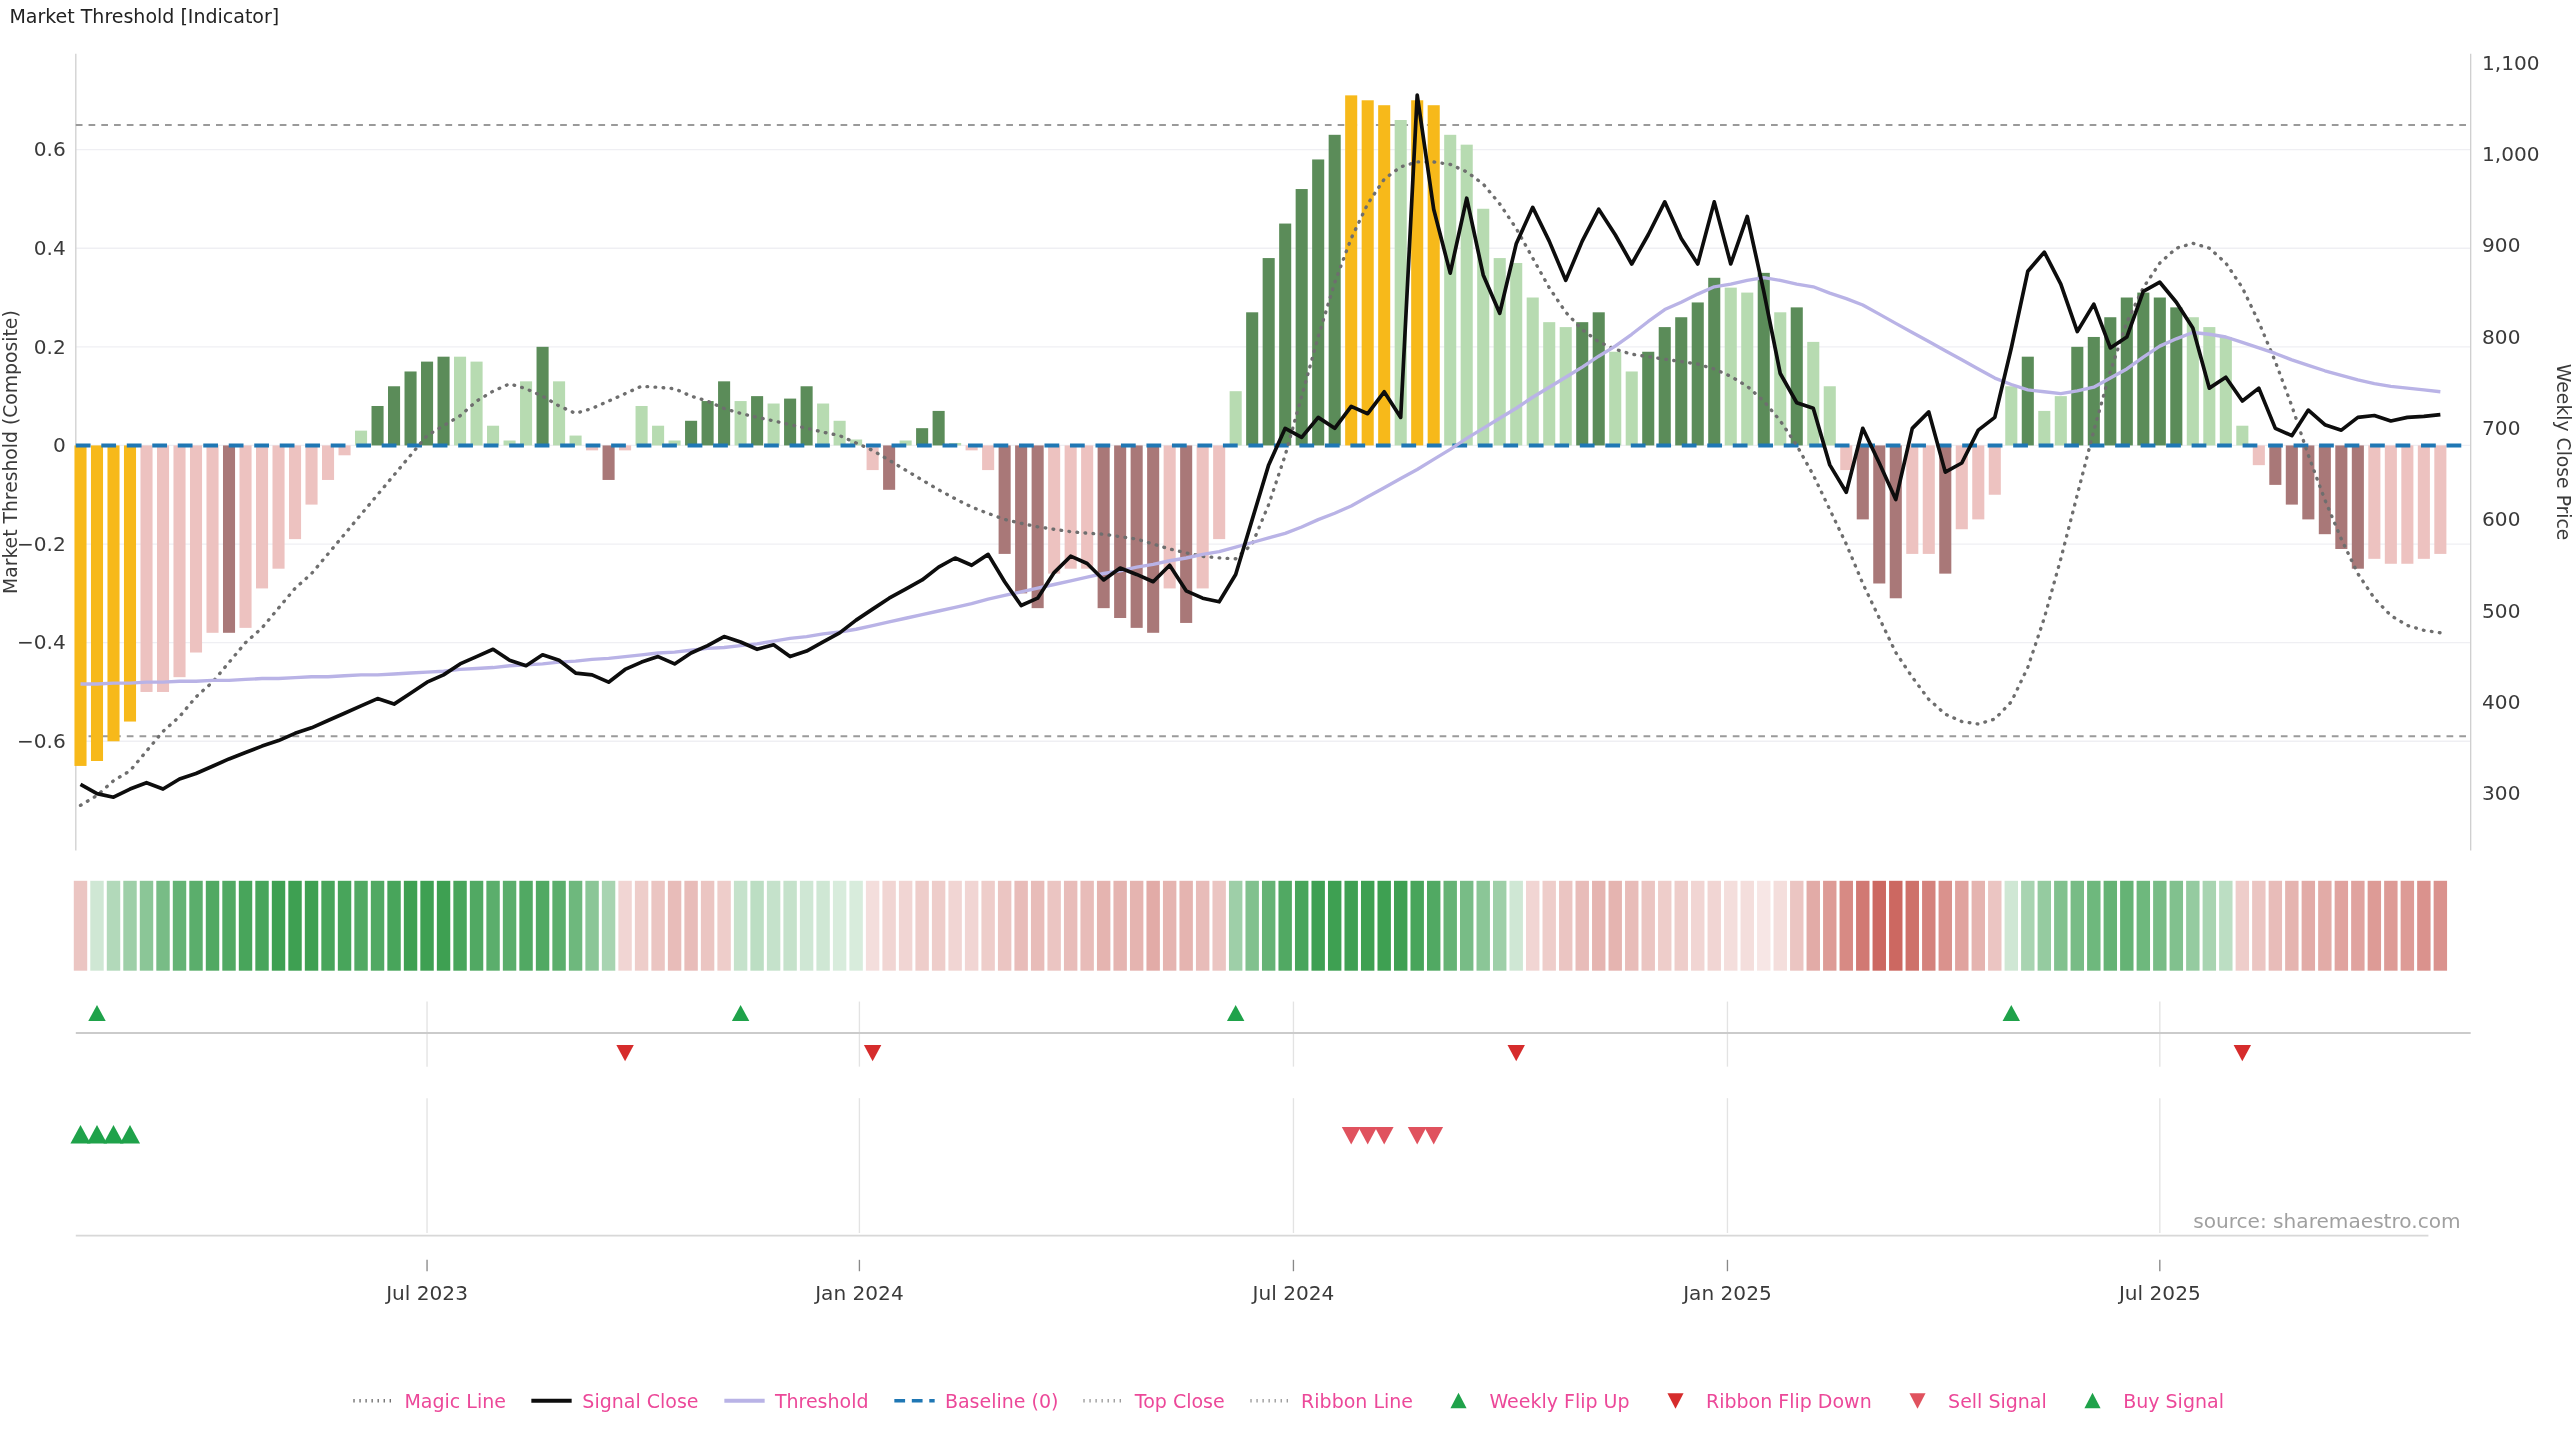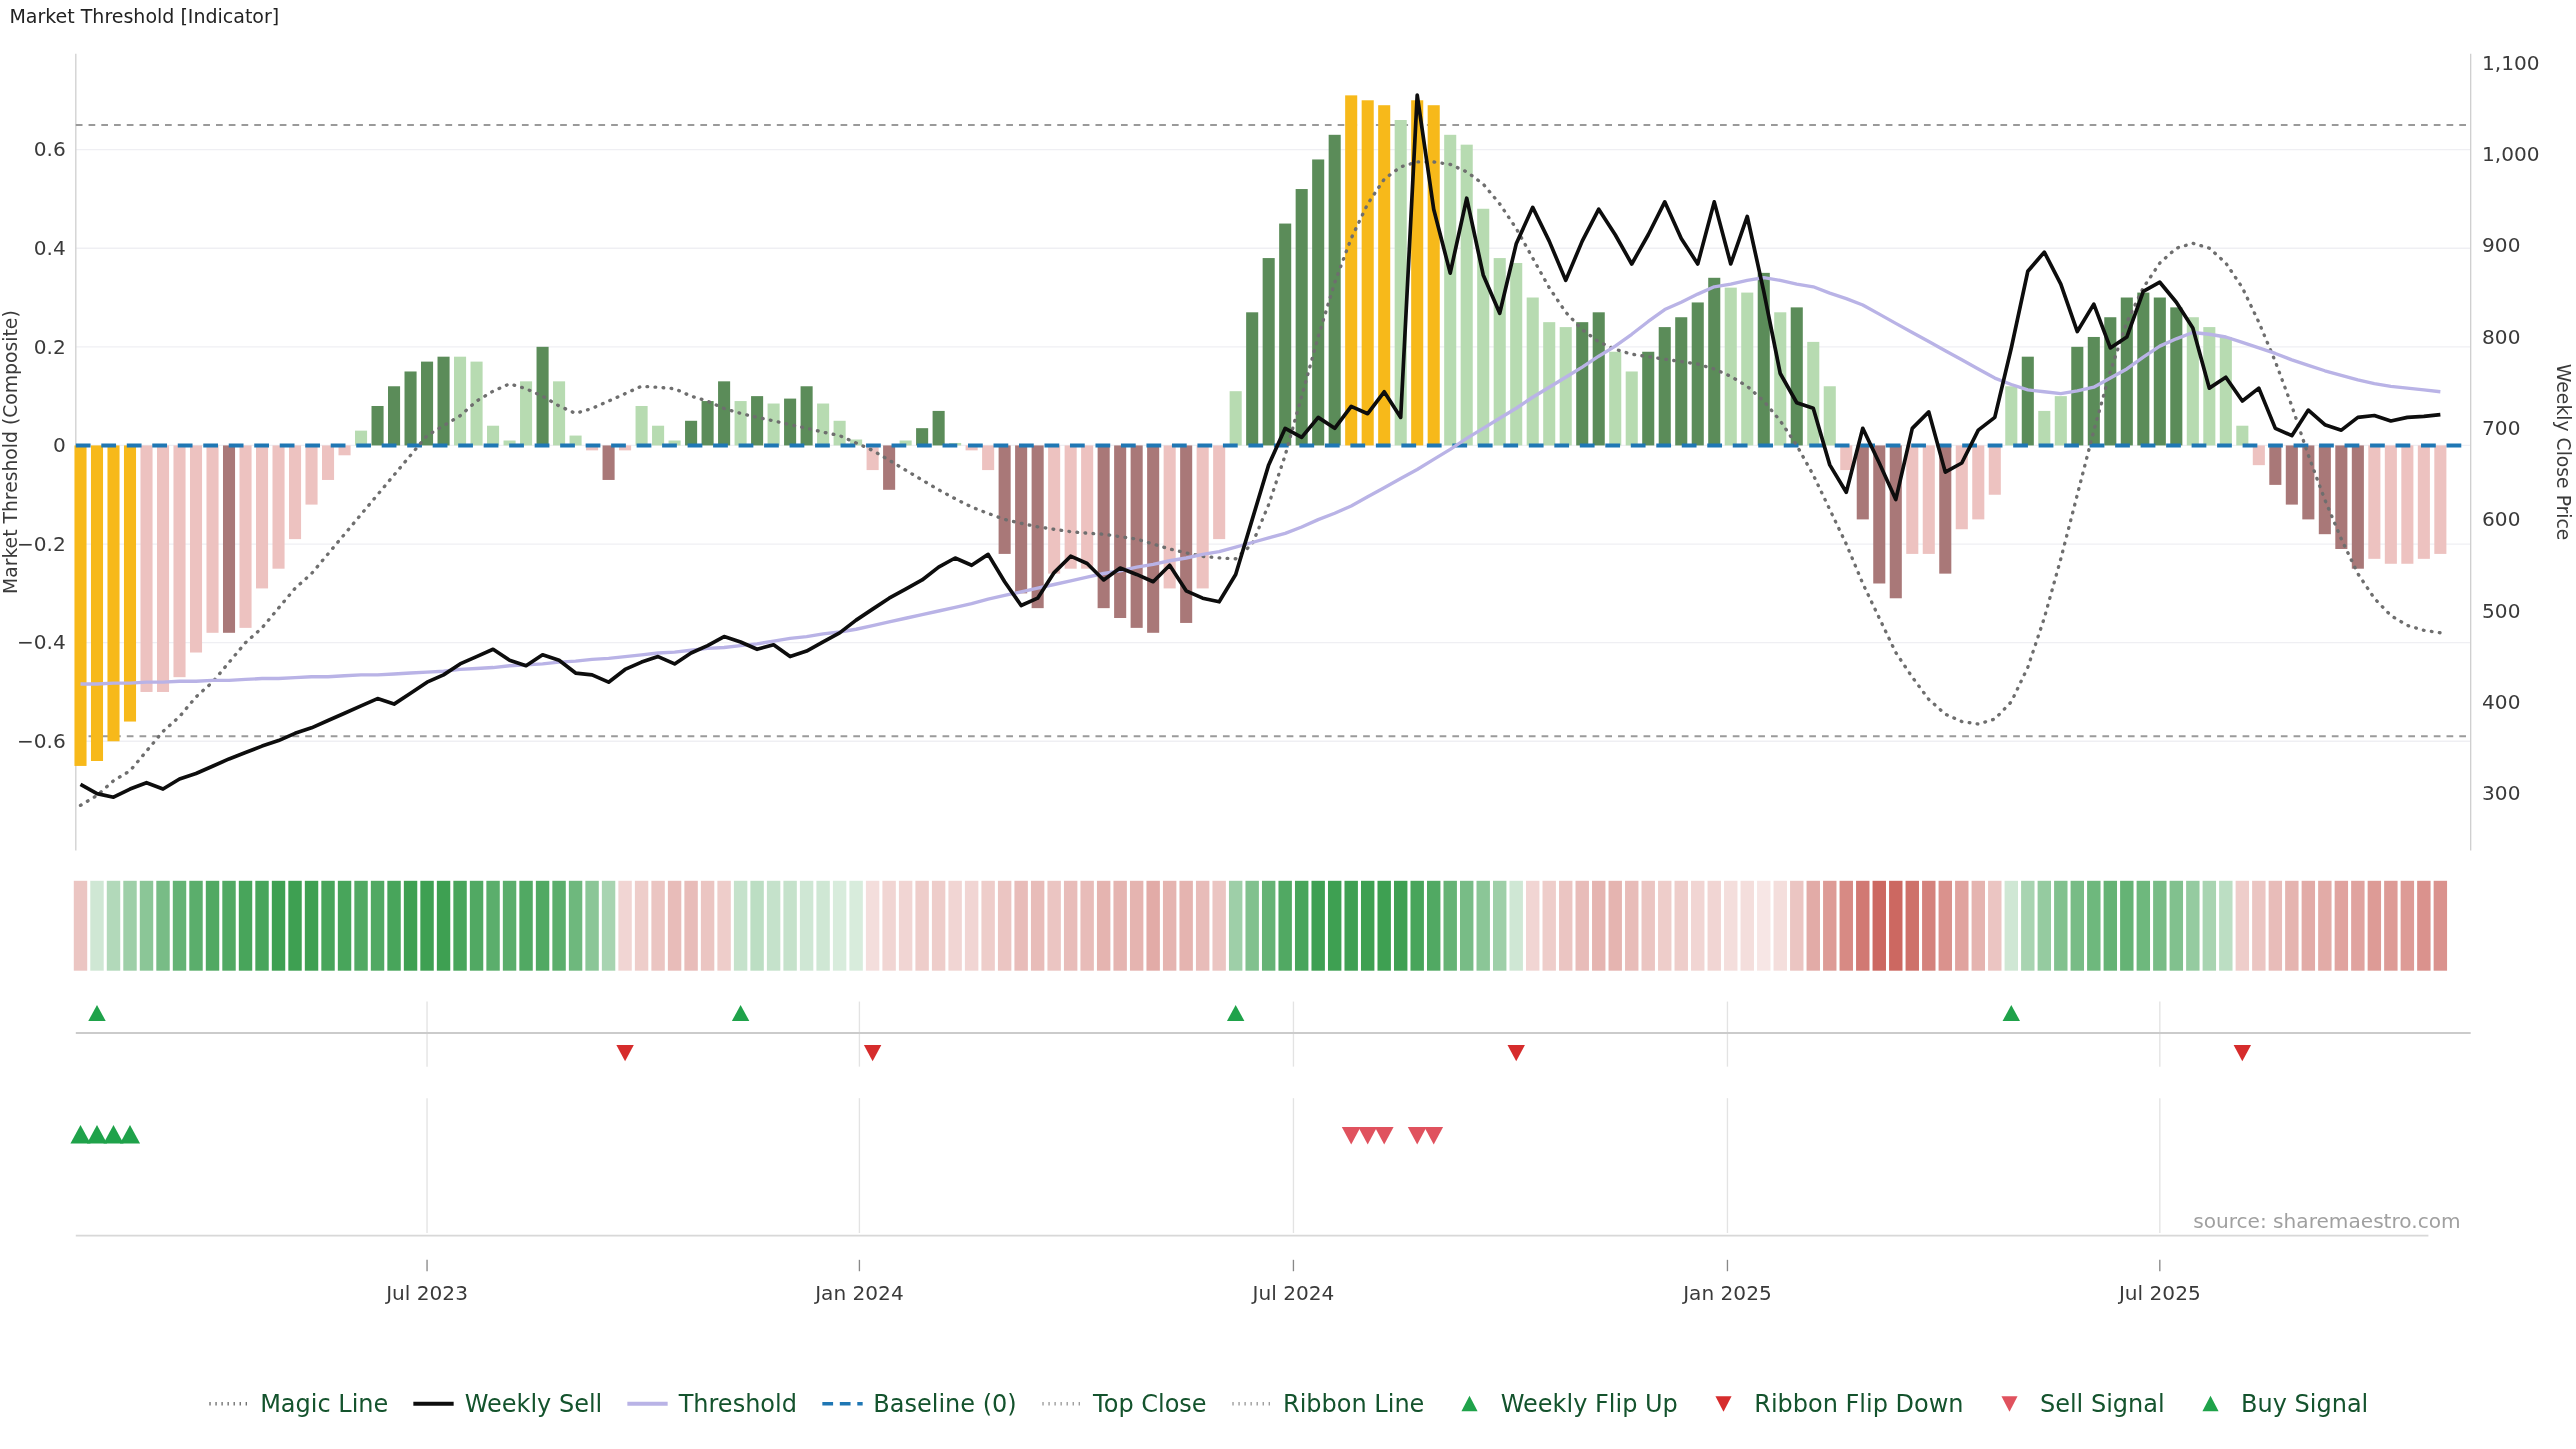--- a/index.html
+++ b/index.html
@@ -1,20 +1,20 @@
 <!DOCTYPE html>
 <html style="font-size:10.7px"><head>
 <meta charset="utf-8">
 <style>
   html,body{margin:0;padding:0;width:2576px;height:1449px;background:#ffffff;overflow:hidden;
     font-family:"DejaVu Sans",sans-serif;}
   .title{position:absolute;top:5.4px;left:9.4px;font-size:19px;color:#222222;}
   #chart{position:absolute;top:0;left:0;width:2576px;height:1449px;}
   .legend{position:absolute;top:1390px;left:0;right:0;display:flex;justify-content:center;
-    align-items:center;gap:24px;font-size:24px;color:#14532d;white-space:nowrap;}
+    align-items:center;gap:24px;font-size:19px;color:#ec4899;white-space:nowrap;}
   .legend-item{display:flex;align-items:center;gap:9.4px;}
   svg text{font-family:"DejaVu Sans",sans-serif;}
 </style>
 </head>
 <body>
 
 <div class="title">Market Threshold [Indicator]</div>
 <svg id="chart" viewBox="0 0 3840 2160" xmlns="http://www.w3.org/2000/svg">
     <g>
       <line x1="113" x2="3683" y1="223" y2="223" stroke="#efeff3" stroke-width="2"></line>
@@ -404,21 +404,21 @@
     <div class="legend-item">
       <svg width="43" height="21.5" viewBox="0 0 64 32">
         <line x1="2" x2="62" y1="16" y2="16" stroke="#6e6e6e" stroke-width="5" stroke-dasharray="2 7"></line>
       </svg>
       <span>Magic Line</span>
     </div>
     <div class="legend-item">
       <svg width="43" height="21.5" viewBox="0 0 64 32">
         <line x1="2" x2="62" y1="16" y2="16" stroke="#0d0d0d" stroke-width="6"></line>
       </svg>
-      <span>Weekly Sell</span>
+      <span>Signal Close</span>
     </div>
     <div class="legend-item">
       <svg width="43" height="21.5" viewBox="0 0 64 32">
         <line x1="2" x2="62" y1="16" y2="16" stroke="#b9b3e6" stroke-width="6"></line>
       </svg>
       <span>Threshold</span>
     </div>
     <div class="legend-item">
       <svg width="43" height="21.5" viewBox="0 0 64 32">
         <line x1="2" x2="62" y1="16" y2="16" stroke="#1f77b4" stroke-width="5" stroke-dasharray="16 10"></line>

